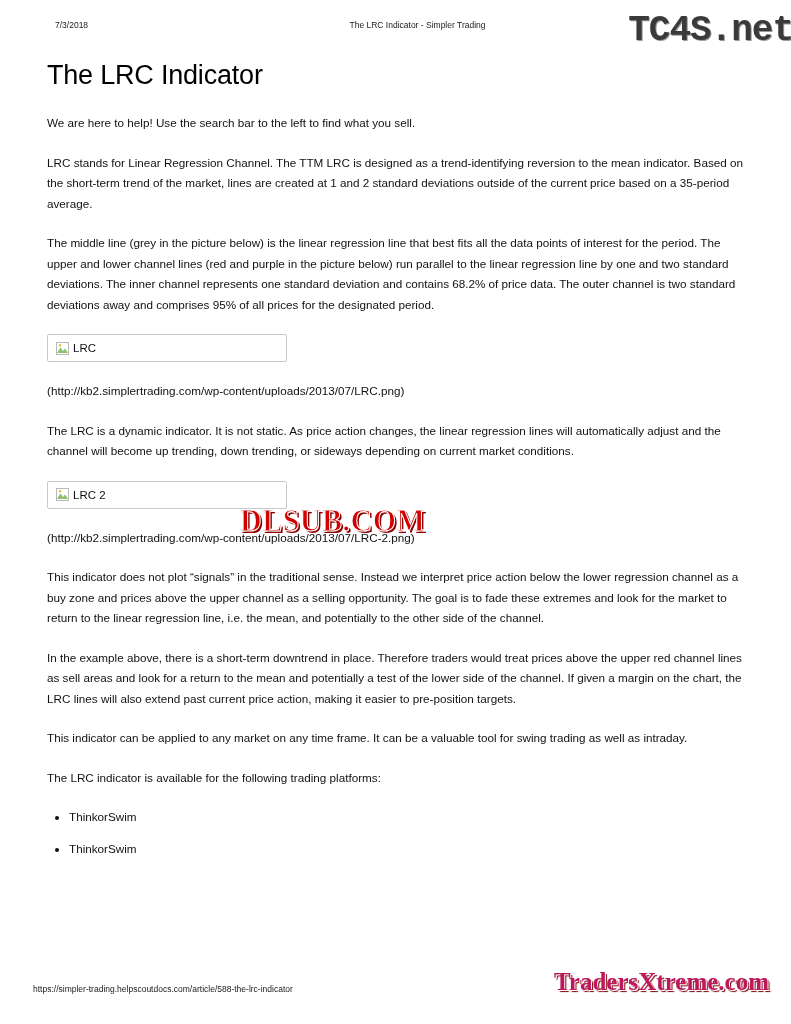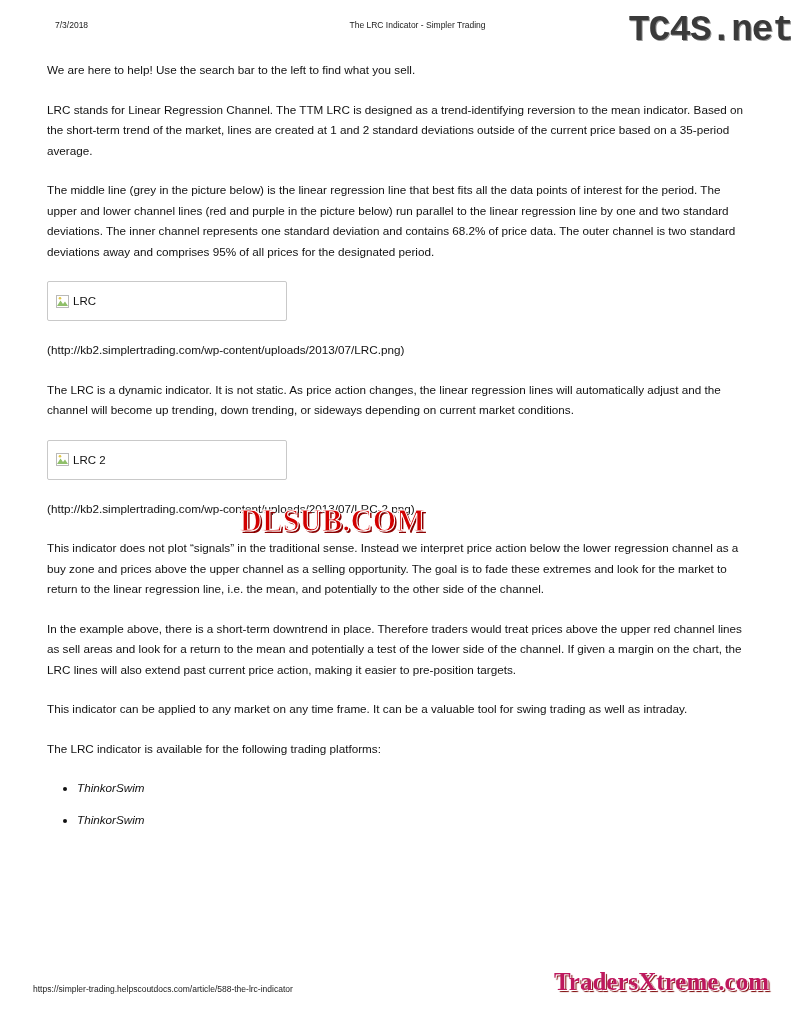--- a/index.html
+++ b/index.html
@@ -77,21 +77,21 @@
   }
   p.para {
     font-size: 11.7px;
     line-height: 20.5px;
     margin: 0 0 19px 0;
     color: #111;
     text-align: left;
   }
   .img-box {
     width: 240px;
-    height: 40px;
+    height: 28px;
     border: 1px solid #c9c9c9;
     border-radius: 2px;
     background: #fff;
     display: flex;
     align-items: center;
     padding: 8px 8px;
     box-sizing: border-box;
     margin: 0 0 19px 0;
   }
   .broken-img-icon {
@@ -100,23 +100,22 @@
     position: relative;
     margin-right: 4px;
     flex: 0 0 auto;
   }
   .broken-img-icon svg { display: block; }
   .img-alt {
     font-size: 11.5px;
     color: #111;
   }
   ul.platform-list {
-    margin: 8px;
+    margin: 0;
     padding-left: 22px;
-    font-style: italic;
   }
   ul.platform-list li {
     font-size: 11.7px;
     line-height: 20px;
     margin-bottom: 12px;
     color: #111;
   }
 
   
   .page-footer {
@@ -175,20 +174,21 @@
 <div class="page">
 
   <div class="page-header">
     <div class="header-date">7/3/2018</div>
     <div class="header-title">The LRC Indicator - Simpler Trading</div>
     <div class="watermark-tc4s">TC4S.net</div>
   </div>
 
   <div class="content">
 
+    <h1 class="doc-title">The LRC Indicator</h1>
 
     <p class="para">We are here to help! Use the search bar to the left to find what you sell.</p>
     <p class="para">LRC stands for Linear Regression Channel. The TTM LRC is designed as a trend-identifying reversion to the mean indicator. Based on the short-term trend of the market, lines are created at 1 and 2 standard deviations outside of the current price based on a 35-period average.</p>
     <p class="para">The middle line (grey in the picture below) is the linear regression line that best fits all the data points of interest for the period. The upper and lower channel lines (red and purple in the picture below) run parallel to the linear regression line by one and two standard deviations. The inner channel represents one standard deviation and contains 68.2% of price data. The outer channel is two standard deviations away and comprises 95% of all prices for the designated period.</p>
 
     <div class="img-box">
       <span class="broken-img-icon">
         <svg width="13" height="13" viewBox="0 0 13 13" xmlns="http://www.w3.org/2000/svg">
           <rect x="0.5" y="0.5" width="12" height="12" fill="#ffffff" stroke="#b9b9b9"></rect>
           <path d="M1 11 L4.5 5.5 L7 9 L9 6.5 L12 11 Z" fill="#8fbf6a"></path>

